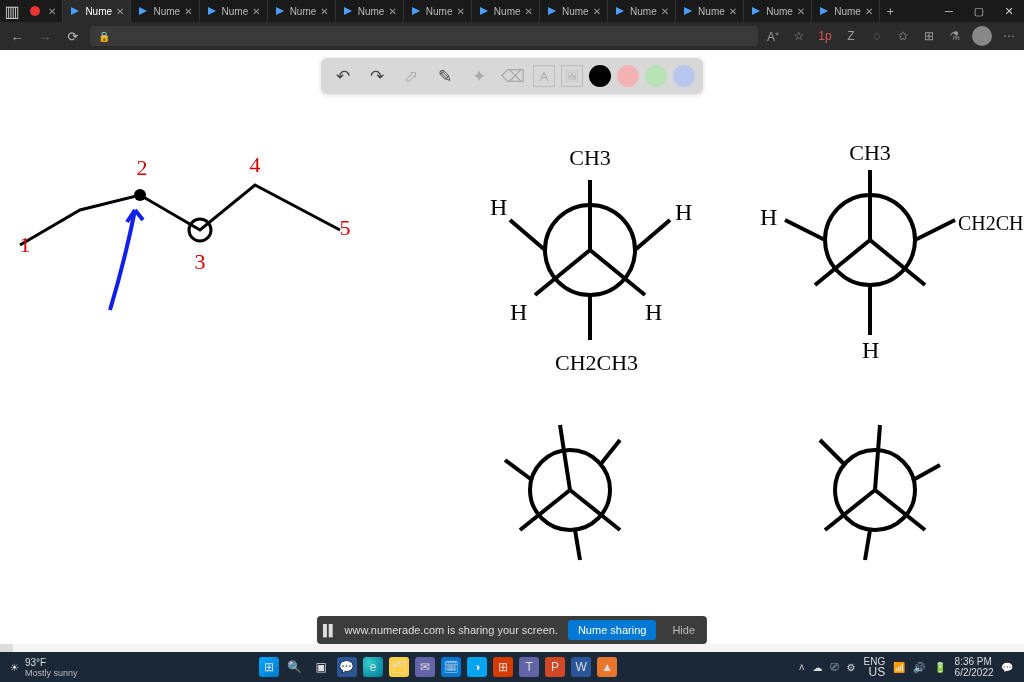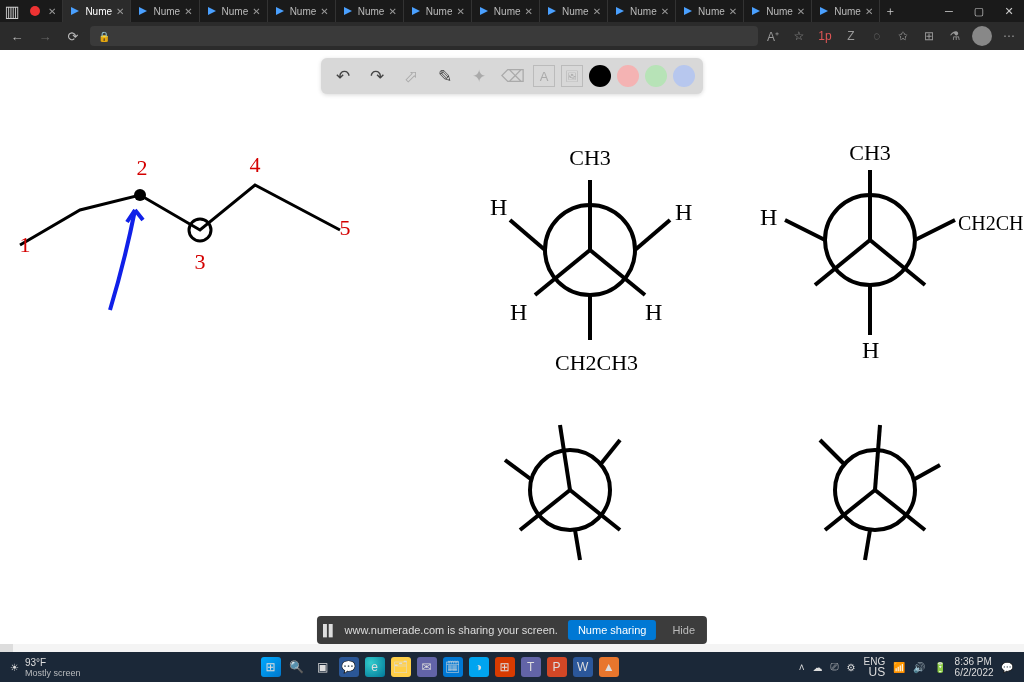--- a/index.html
+++ b/index.html
@@ -281,21 +281,21 @@
       <div style="position:absolute;left:0;width:13px;height:8px;background:#ddd"></div>
     </div>
   </div>
 </div>
 
 <div class="taskbar">
   <div class="weather">
     <span>☀</span>
     <div>
       <div>93°F</div>
-      <div style="font-size:9px;opacity:.8">Mostly screen</div>
+      <div style="font-size:9px;opacity:.8">Mostly sunny</div>
     </div>
   </div>
   <div class="center">
     <div class="app-ico" style="background:linear-gradient(135deg,#0af,#07c)">⊞</div>
     <div class="app-ico">🔍</div>
     <div class="app-ico">▣</div>
     <div class="app-ico" style="background:#2b5797">💬</div>
     <div class="app-ico" style="background:radial-gradient(circle at 30% 30%,#3cc,#079)">e</div>
     <div class="app-ico" style="background:#ffcf48">🗂</div>
     <div class="app-ico" style="background:#6264a7">✉</div>

